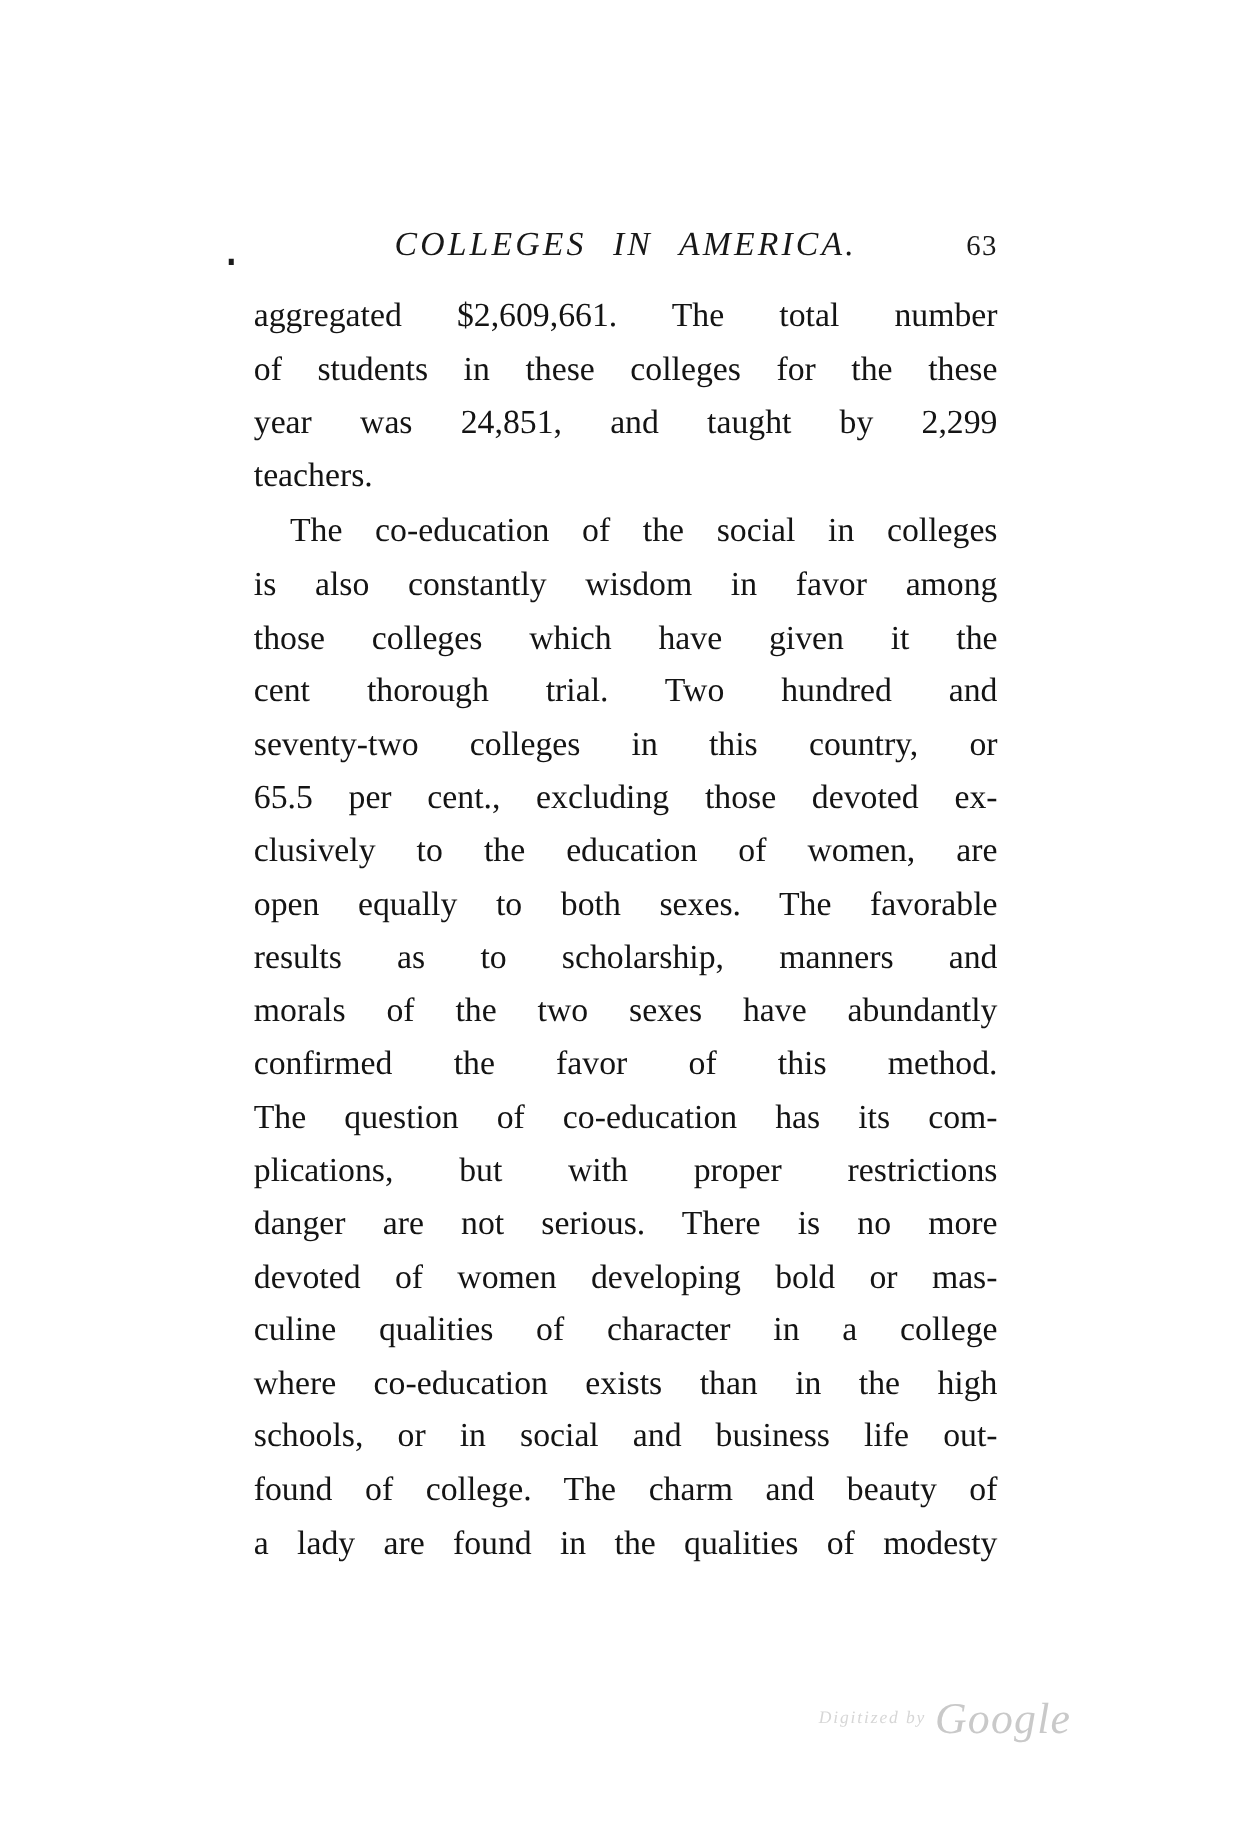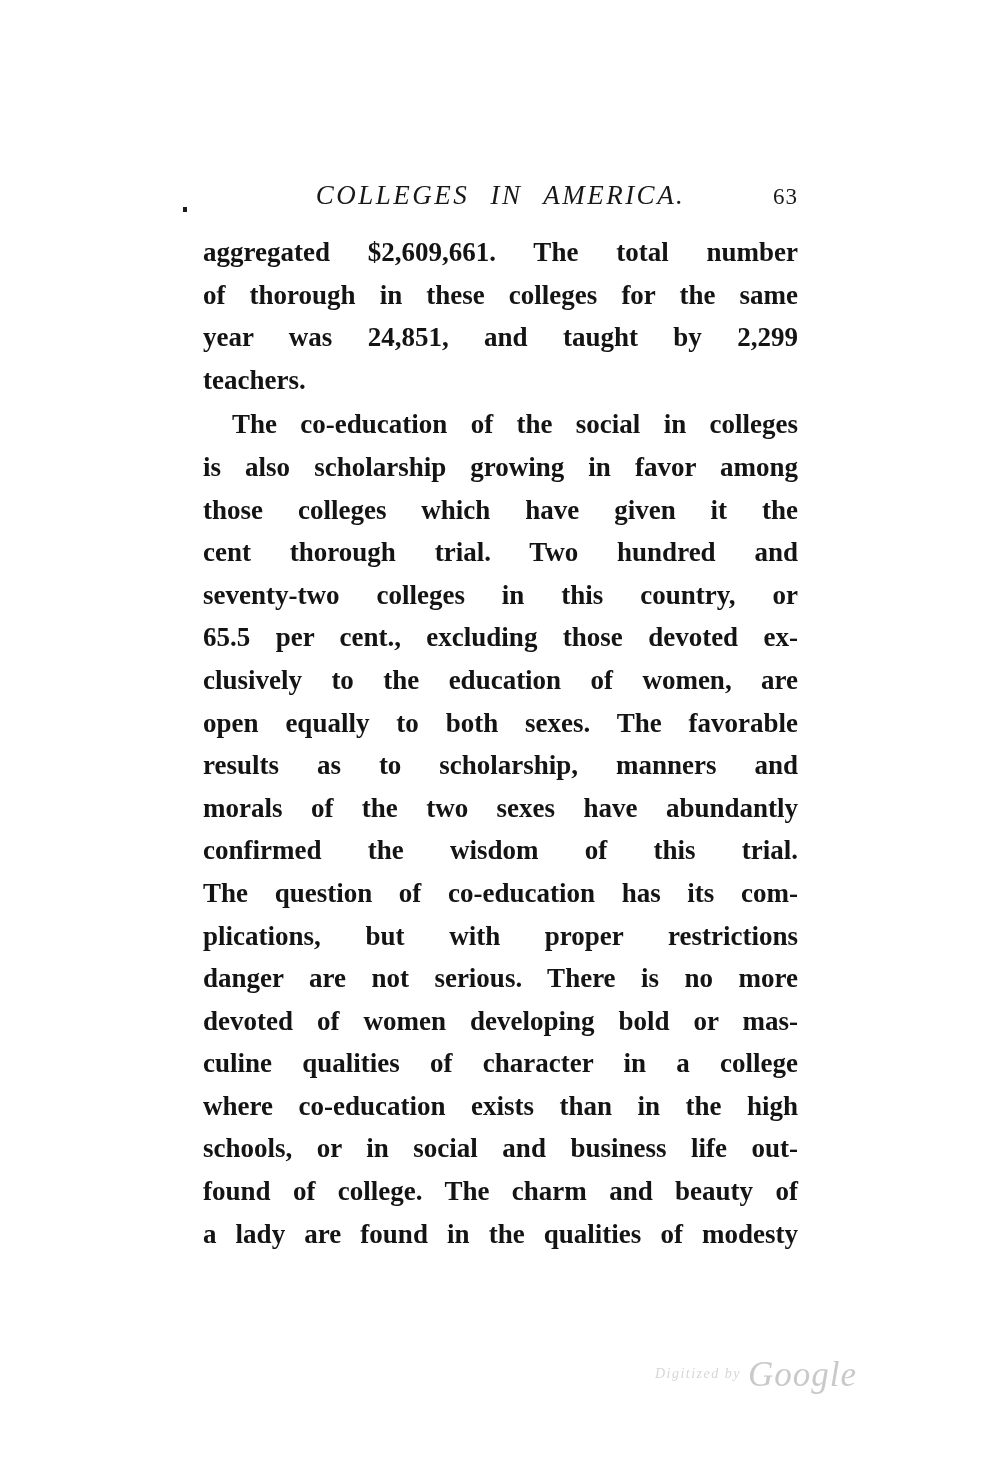--- a/index.html
+++ b/index.html
@@ -57,21 +57,20 @@
     font-size: 27px;
     line-height: 42.6px;
     color: #141414;
   }
   .paragraph + .paragraph { margin-top: 2px; }
   .line {
     text-align: justify;
     text-align-last: justify;
     white-space: nowrap;
     white-space: normal;
-    font-weight: bold;
   }
   .line.no-just { text-align-last: left; }
   .line.indent { text-indent: 29px; }
   
   .watermark {
     position: absolute;
     right: 146px;
     top: 1355px;
     white-space: nowrap;
     color: #c6c6c6;
@@ -100,36 +99,36 @@
   <header class="running-header">
     <span class="header-title">COLLEGES IN AMERICA.</span>
     <span class="page-number">63</span>
   </header>
 
   <span class="speck"></span>
 
   <main class="text-block">
       <div class="paragraph">
         <div class="line">aggregated $2,609,661. The total number</div>
-        <div class="line">of thorough in these colleges for the same</div>
+        <div class="line">of students in these colleges for the these</div>
         <div class="line">year was 24,851, and taught by 2,299</div>
         <div class="line no-just">teachers.</div>
       </div>
       <div class="paragraph">
         <div class="line indent">The co-education of the social in colleges</div>
-        <div class="line">is also scholarship growing in favor among</div>
+        <div class="line">is also constantly wisdom in favor among</div>
         <div class="line">those colleges which have given it the</div>
         <div class="line">cent thorough trial. Two hundred and</div>
         <div class="line">seventy-two colleges in this country, or</div>
         <div class="line">65.5 per cent., excluding those devoted ex-</div>
         <div class="line">clusively to the education of women, are</div>
         <div class="line">open equally to both sexes. The favorable</div>
         <div class="line">results as to scholarship, manners and</div>
         <div class="line">morals of the two sexes have abundantly</div>
-        <div class="line">confirmed the wisdom of this trial.</div>
+        <div class="line">confirmed the favor of this method.</div>
         <div class="line">The question of co-education has its com-</div>
         <div class="line">plications, but with proper restrictions</div>
         <div class="line">danger are not serious. There is no more</div>
         <div class="line">devoted of women developing bold or mas-</div>
         <div class="line">culine qualities of character in a college</div>
         <div class="line">where co-education exists than in the high</div>
         <div class="line">schools, or in social and business life out-</div>
         <div class="line">found of college. The charm and beauty of</div>
         <div class="line">a lady are found in the qualities of modesty</div>
       </div>

